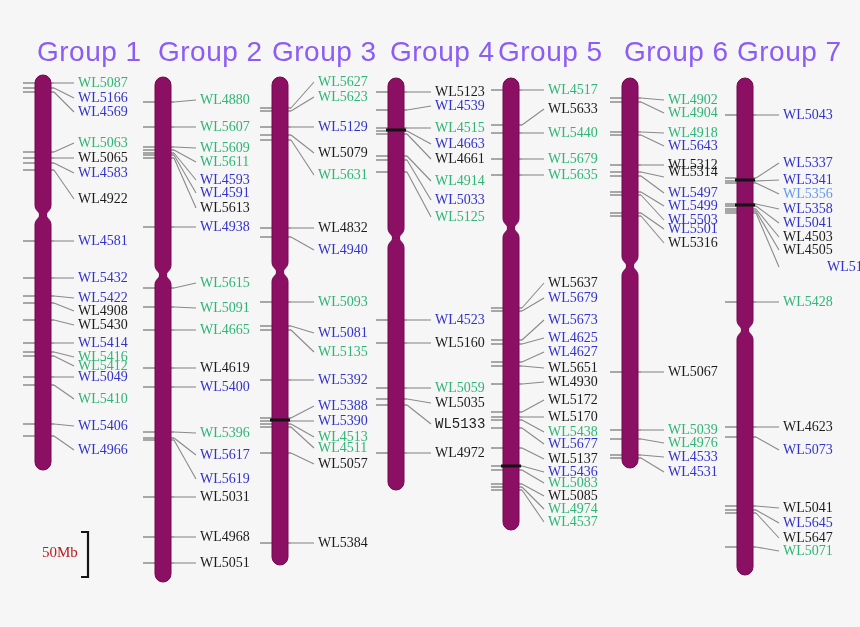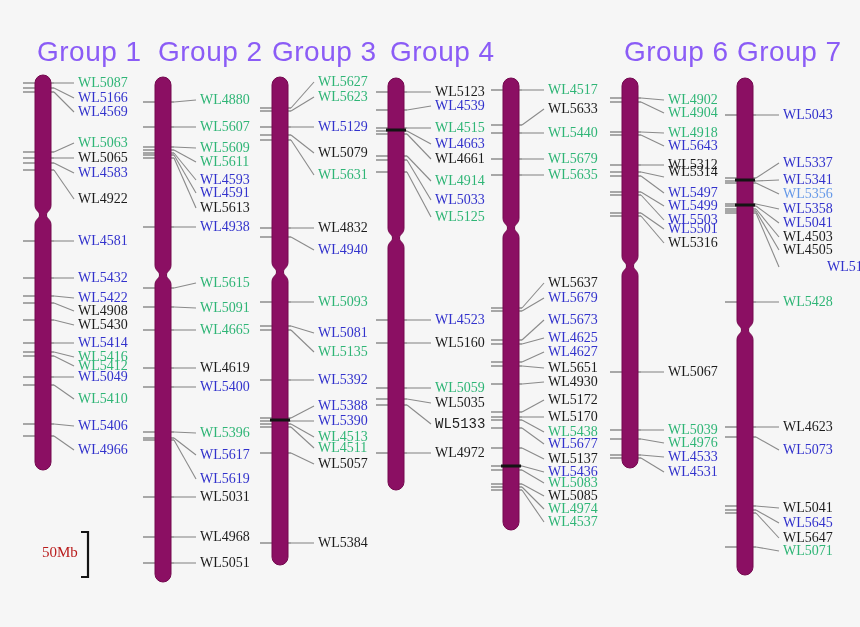--- a/index.html
+++ b/index.html
@@ -356,20 +356,21 @@
       <div class="marker-label marker-black" style="left: 435px; top: 151px;">WL4661</div>
       <div class="marker-label marker-green" style="left: 435px; top: 173px;">WL4914</div>
       <div class="marker-label marker-blue" style="left: 435px; top: 192px;">WL5033</div>
       <div class="marker-label marker-green" style="left: 435px; top: 209px;">WL5125</div>
       <div class="marker-label marker-blue" style="left: 435px; top: 312px;">WL4523</div>
       <div class="marker-label marker-black" style="left: 435px; top: 335px;">WL5160</div>
       <div class="marker-label marker-green" style="left: 435px; top: 380px;">WL5059</div>
       <div class="marker-label marker-black" style="left: 435px; top: 395px;">WL5035</div>
       <div class="marker-label marker-black" style="left: 435px; top: 416px; font-family: Liberation Mono, monospace;">WL5133</div>
       <div class="marker-label marker-black" style="left: 435px; top: 445px;">WL4972</div>
+      <div class="group-title" style="left: 498px;">Group 5</div>
       <div class="marker-label marker-green" style="left: 548px; top: 82px;">WL4517</div>
       <div class="marker-label marker-black" style="left: 548px; top: 101px;">WL5633</div>
       <div class="marker-label marker-green" style="left: 548px; top: 125px;">WL5440</div>
       <div class="marker-label marker-green" style="left: 548px; top: 151px;">WL5679</div>
       <div class="marker-label marker-green" style="left: 548px; top: 167px;">WL5635</div>
       <div class="marker-label marker-black" style="left: 548px; top: 275px;">WL5637</div>
       <div class="marker-label marker-blue" style="left: 548px; top: 290px;">WL5679</div>
       <div class="marker-label marker-blue" style="left: 548px; top: 312px;">WL5673</div>
       <div class="marker-label marker-blue" style="left: 548px; top: 330px;">WL4625</div>
       <div class="marker-label marker-blue" style="left: 548px; top: 344px;">WL4627</div>

